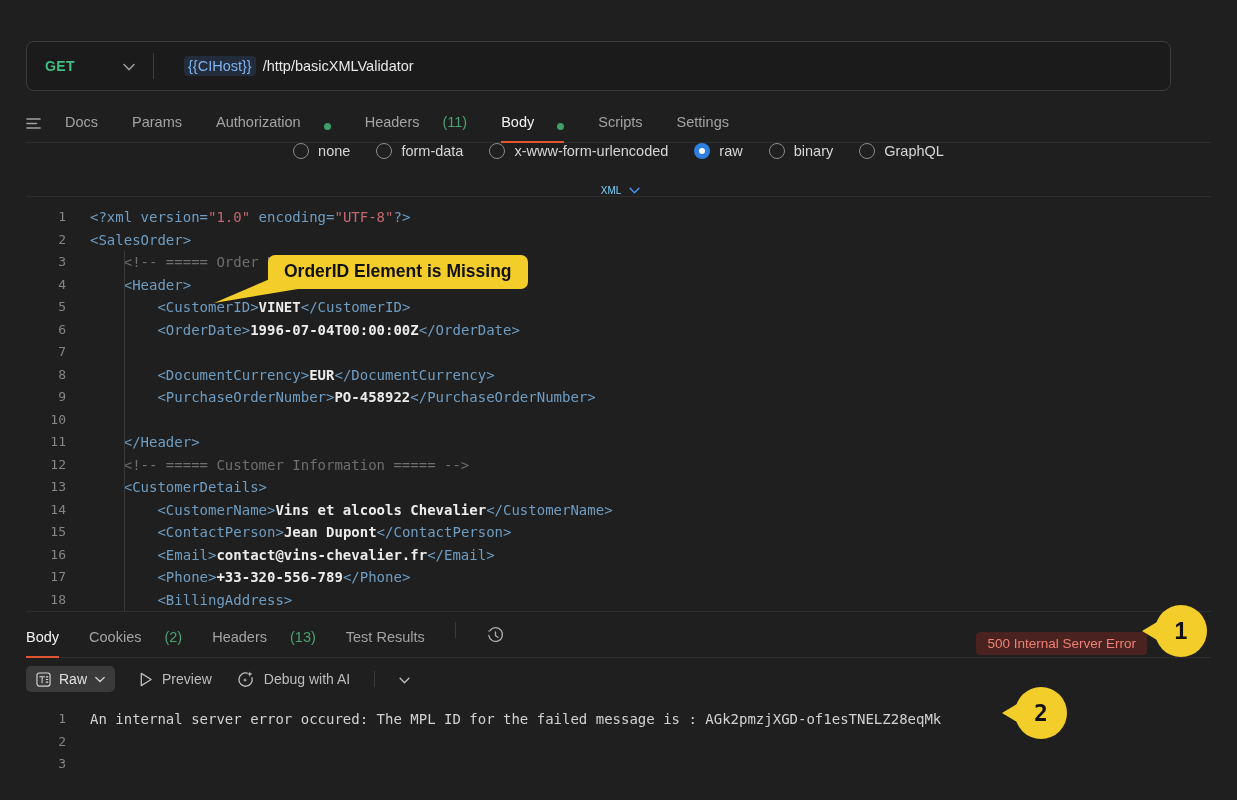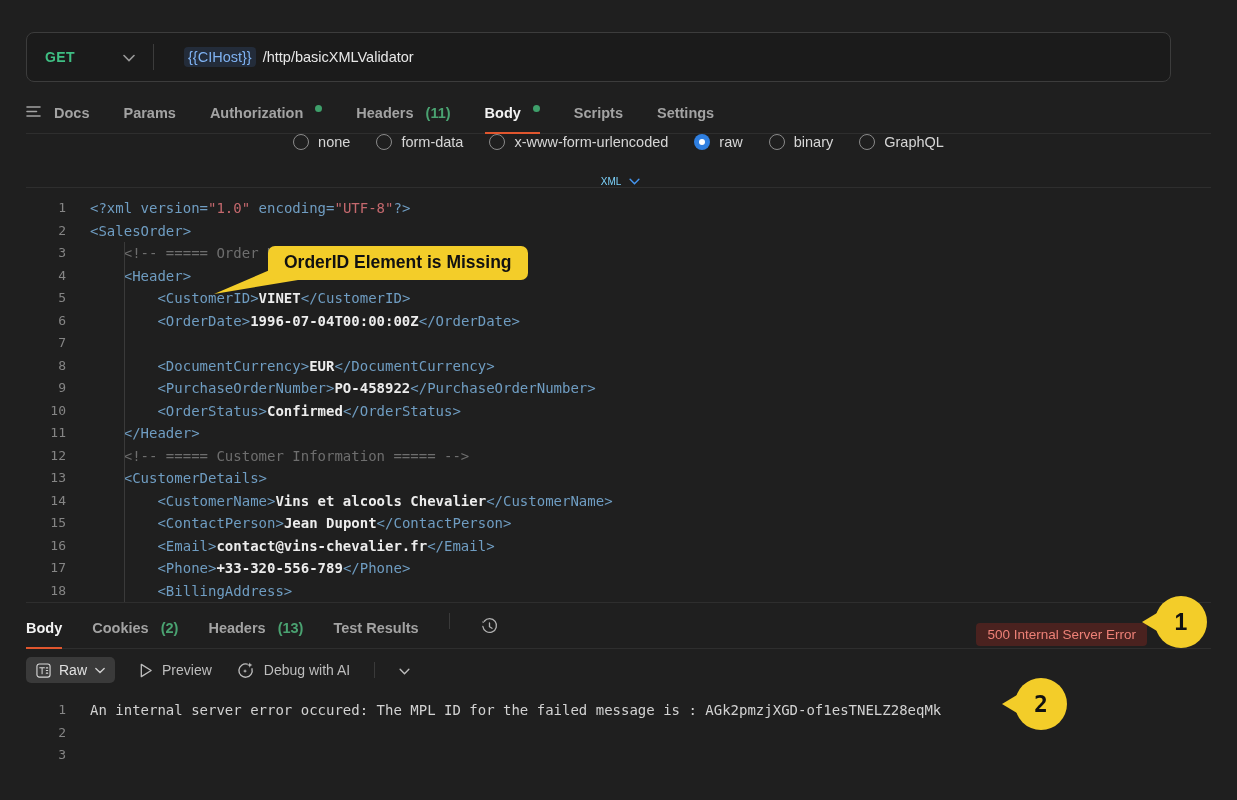--- a/index.html
+++ b/index.html
@@ -1,32 +1,32 @@
 <!DOCTYPE html>
 <html><head>
 <meta charset="utf-8">
 <style>
   * { margin:0; padding:0; box-sizing:border-box; }
   html,body { width:1237px; height:800px; background:#1f1f1f; overflow:hidden;
     font-family:"Liberation Sans", sans-serif; color:#ededed; }
-  .page { position:relative; width:1237px; height:800px; padding:32px 26px 0 26px; }
+  .page { position:relative; width:1237px; height:800px; padding:41px 26px 0 26px; }
 
   
   .urlbar { display:flex; align-items:center; height:50px; margin-right:40px;
     border:1px solid #3c3c3c; border-radius:8px; background:#1b1b1b; margin-bottom:14px; }
   .method { color:#3fbe83; font-weight:bold; font-size:14px; letter-spacing:.4px; padding-left:18px; }
   .method-chevron { margin-left:48px; margin-right:18px; }
   .urlbar-divider { width:1px; height:26px; background:#3c3c3c; }
   .url { display:flex; align-items:center; gap:7px; padding-left:30px; font-size:14.5px; }
   .url-var { color:#7fb2f2; background:rgba(70,120,200,.18); border-radius:4px; padding:2px 4px; }
   .url-path { color:#e8e8e8; }
 
   
   .tabs { display:flex; align-items:flex-end; gap:34px; height:38px; border-bottom:1px solid #2e2e2e; font-size:14.5px; }
-  .tab { display:flex; align-items:flex-start; gap:12px; color:#a3a3a3; padding-bottom:12px; cursor:pointer;font-weight:bold; }
+  .tab { display:flex; align-items:flex-end; gap:23px; color:#a3a3a3; padding-bottom:12px; cursor:pointer; }
   .tab.active { color:#f3f3f3; border-bottom:2px solid #e0562e; margin-bottom:-1px; padding-bottom:11px; }
   .tab .count { color:#4aa271; }
   .tab .dot { width:7px; height:7px; border-radius:50%; background:#3e9f6a; display:inline-block; }
   .tab svg { display:block; }
 
   
   .modes { display:flex; align-items:center; gap:26px; height:54px; border-bottom:1px solid #2e2e2e; font-size:14.5px; color:#d6d6d6;flex-direction:column; }
   .mode { display:flex; align-items:center; gap:9px; cursor:pointer; }
   .radio { width:16px; height:16px; border-radius:50%; border:1.5px solid #8a8a8a; position:relative; }
   .mode.selected .radio { border:none; background:#2f7fe0; }
@@ -171,21 +171,21 @@
     <div class="callout">OrderID Element is Missing</div>
   <div class="code-row"><span class="gutter-num">1</span><span class="code-content"><span class="tok-tag">&lt;?xml version=</span><span class="tok-str">"1.0"</span><span class="tok-tag"> encoding=</span><span class="tok-str">"UTF-8"</span><span class="tok-tag">?&gt;</span></span></div>
       <div class="code-row"><span class="gutter-num">2</span><span class="code-content"><span class="tok-tag">&lt;SalesOrder&gt;</span></span></div>
       <div class="code-row"><span class="gutter-num">3</span><span class="code-content"><span class="tok-comment">    &lt;!-- ===== Order Header ===== --&gt;</span></span></div>
       <div class="code-row"><span class="gutter-num">4</span><span class="code-content"><span class="tok-tag">    &lt;Header&gt;</span></span></div>
       <div class="code-row"><span class="gutter-num">5</span><span class="code-content"><span class="tok-tag">        &lt;CustomerID&gt;</span><span class="tok-text">VINET</span><span class="tok-tag">&lt;/CustomerID&gt;</span></span></div>
       <div class="code-row"><span class="gutter-num">6</span><span class="code-content"><span class="tok-tag">        &lt;OrderDate&gt;</span><span class="tok-text">1996-07-04T00:00:00Z</span><span class="tok-tag">&lt;/OrderDate&gt;</span></span></div>
       <div class="code-row"><span class="gutter-num">7</span></div>
       <div class="code-row"><span class="gutter-num">8</span><span class="code-content"><span class="tok-tag">        &lt;DocumentCurrency&gt;</span><span class="tok-text">EUR</span><span class="tok-tag">&lt;/DocumentCurrency&gt;</span></span></div>
       <div class="code-row"><span class="gutter-num">9</span><span class="code-content"><span class="tok-tag">        &lt;PurchaseOrderNumber&gt;</span><span class="tok-text">PO-458922</span><span class="tok-tag">&lt;/PurchaseOrderNumber&gt;</span></span></div>
-      <div class="code-row"><span class="gutter-num">10</span><span class="code-content"><span class="tok-tag">        &lt;OrderStatus&gt;</span><span class="tok-text">Confirmed</span><span class="tok-tag">&lt;/OrderStatus&gt;</span></span></div>
+      <div class="code-row"><span class="gutter-num">10</span></div>
       <div class="code-row"><span class="gutter-num">11</span><span class="code-content"><span class="tok-tag">    &lt;/Header&gt;</span></span></div>
       <div class="code-row"><span class="gutter-num">12</span><span class="code-content"><span class="tok-comment">    &lt;!-- ===== Customer Information ===== --&gt;</span></span></div>
       <div class="code-row"><span class="gutter-num">13</span><span class="code-content"><span class="tok-tag">    &lt;CustomerDetails&gt;</span></span></div>
       <div class="code-row"><span class="gutter-num">14</span><span class="code-content"><span class="tok-tag">        &lt;CustomerName&gt;</span><span class="tok-text">Vins et alcools Chevalier</span><span class="tok-tag">&lt;/CustomerName&gt;</span></span></div>
       <div class="code-row"><span class="gutter-num">15</span><span class="code-content"><span class="tok-tag">        &lt;ContactPerson&gt;</span><span class="tok-text">Jean Dupont</span><span class="tok-tag">&lt;/ContactPerson&gt;</span></span></div>
       <div class="code-row"><span class="gutter-num">16</span><span class="code-content"><span class="tok-tag">        &lt;Email&gt;</span><span class="tok-text">contact@vins-chevalier.fr</span><span class="tok-tag">&lt;/Email&gt;</span></span></div>
       <div class="code-row"><span class="gutter-num">17</span><span class="code-content"><span class="tok-tag">        &lt;Phone&gt;</span><span class="tok-text">+33-320-556-789</span><span class="tok-tag">&lt;/Phone&gt;</span></span></div>
       <div class="code-row"><span class="gutter-num">18</span><span class="code-content"><span class="tok-tag">        &lt;BillingAddress&gt;</span></span></div>
     </div>
 

